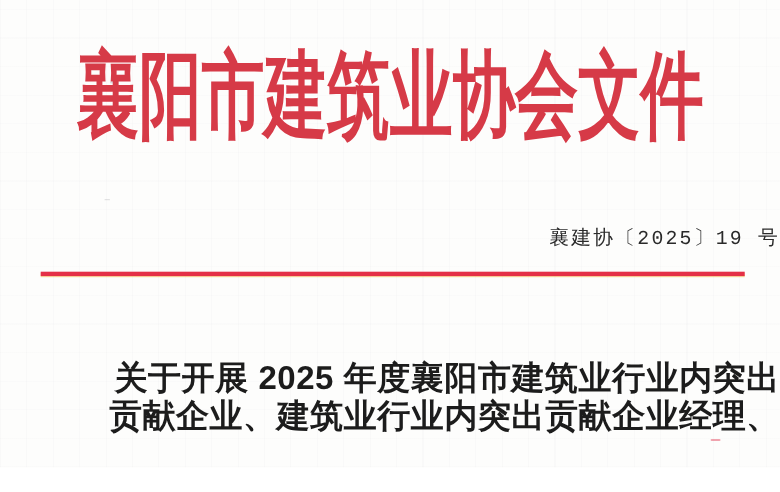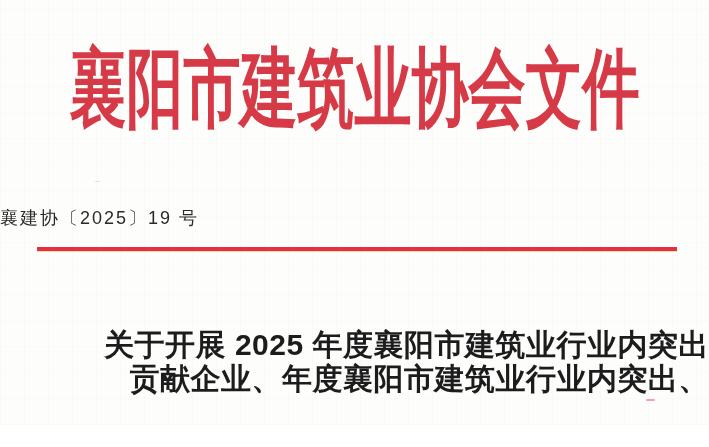--- a/index.html
+++ b/index.html
@@ -37,22 +37,22 @@
     transform-origin: top center;
     white-space: nowrap;
   }
 
   
   .doc-number {
     position: absolute;
     top: 207px;
     left: 0;
     width: 100%;
-    text-align: left;
-    font-family: Liberation Sans, sans-serif;
+    text-align: right;
+    font-family: Liberation Mono, monospace;
     font-size: 18px;
     line-height: 22px;
     letter-spacing: 2px;
     color: #2a2a2a;
     white-space: nowrap;
   }
 
   
   .red-line {
     position: absolute;
@@ -97,20 +97,20 @@
 <div class="page">
 
   <div class="org-title">襄阳市建筑业协会文件</div>
 
   <div class="doc-number">襄建协〔2025〕19 号</div>
 
   <div class="red-line"></div>
 
   <div class="notice-title">
     <div class="line">关于开展 2025 年度襄阳市建筑业行业内突出</div>
-    <div class="line">贡献企业、年度襄阳市建筑业行业内突出、</div>
+    <div class="line">贡献企业、建筑业行业内突出贡献企业经理、</div>
   </div>
 
   <div class="speck speck-1"></div>
   <div class="speck speck-2"></div>
   <div class="speck speck-3"></div>
 
 </div>
 
 </body></html>

